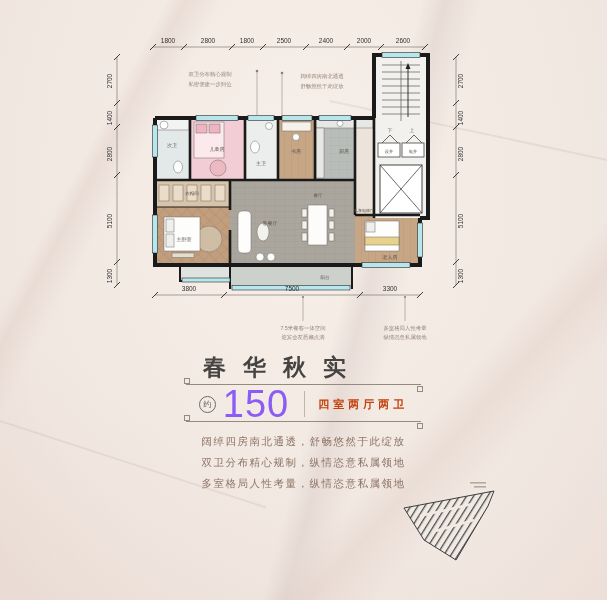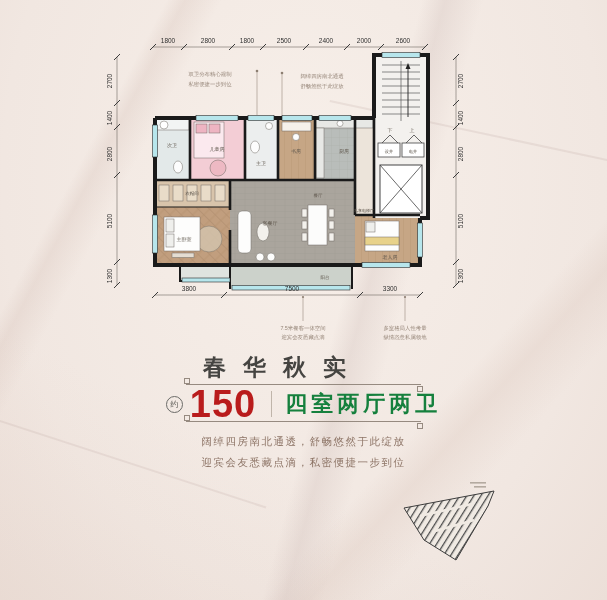--- a/index.html
+++ b/index.html
@@ -32,26 +32,26 @@
   .area-row{
     position:absolute;top:386px;left:0;width:607px;height:36px;
     display:flex;align-items:center;justify-content:center;
   }
   .approx{
     width:15px;height:15px;border:1px solid #6b6b68;border-radius:50%;
     font-size:8px;color:#55544f;display:flex;align-items:center;justify-content:center;
     margin-right:7px;font-family:"Liberation Serif",serif;
   }
   .area-num{
-    font-size:38px;font-weight:700;color:#b91c1c;line-height:36px;
+    font-size:38px;font-weight:400;color:#8b5cf6;line-height:36px;
     font-family:"Liberation Sans",sans-serif;letter-spacing:1px;
   }
   .area-div{width:1px;height:26px;background:#c0b5aa;margin:0 13px 0 15px;}
   .unit-type{
-    font-family:"Liberation Serif",serif;font-weight:700;font-size:22px;color:#15803d;
+    font-family:"Liberation Serif",serif;font-weight:700;font-size:11px;color:#c2410c;
     letter-spacing:4px;
   }
   .para{
     position:absolute;top:431px;left:0;width:607px;text-align:center;
     font-family:"Liberation Serif",serif;font-size:10.5px;color:#8d7466;
     letter-spacing:1.5px;
   }
   .para div{height:21px;line-height:21px;}
   .sketch{position:absolute;left:398px;top:480px;}
 </style>
@@ -310,21 +310,22 @@
   <span class="unit-type">四室两厅两卫</span>
 </div>
 
 <div class="rule" style="top:421px;">
   <span class="cl"></span>
   <span class="cr"></span>
 </div>
 
 <div class="para">
   <div>阔绰四房南北通透，舒畅悠然于此绽放</div>
-  <div>迎宾会友悉藏点滴，私密便捷一步到位</div>
+  <div>双卫分布精心规制，纵情恣意私属领地</div>
+  <div>多室格局人性考量，纵情恣意私属领地</div>
 </div>
 
 <div class="sketch">
 <svg width="112" height="92" viewBox="0 0 112 92">
   <polygon points="6,28 96,11 90,26 58,80 26,60" fill="url(#hatch2)" stroke="#3d3d3d" stroke-width="1"></polygon>
   <defs>
     <pattern id="hatch2" width="6" height="6" patternUnits="userSpaceOnUse" patternTransform="rotate(32)">
       <rect width="6" height="6" fill="#f0eae3"></rect>
       <line x1="0" y1="0" x2="0" y2="6" stroke="#4c4c4c" stroke-width="2.6"></line>
     </pattern>

